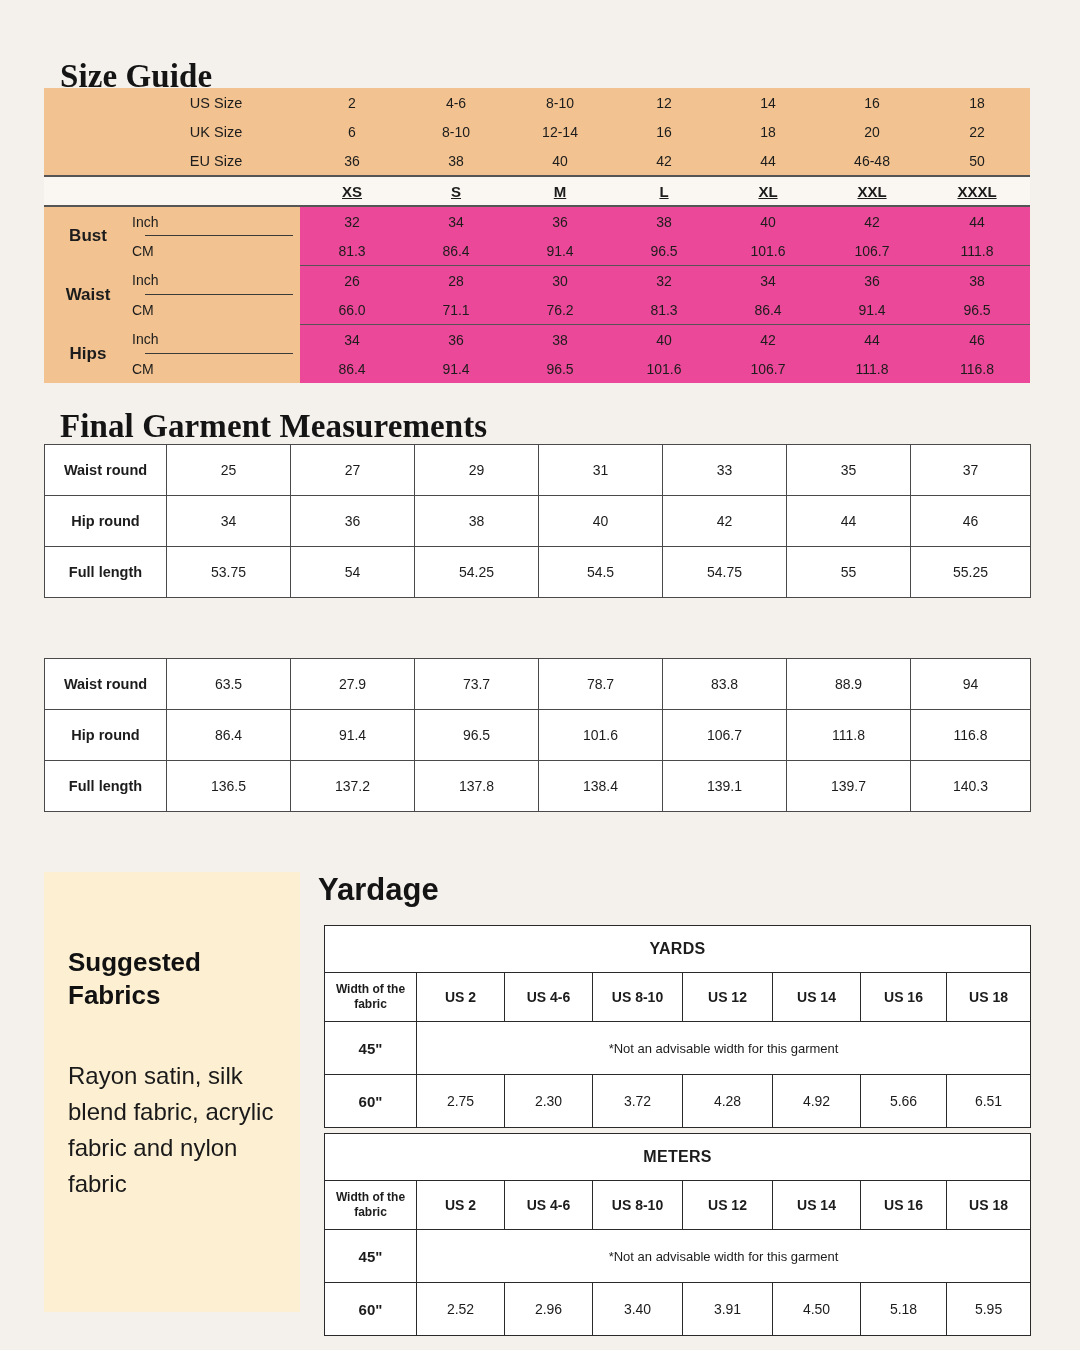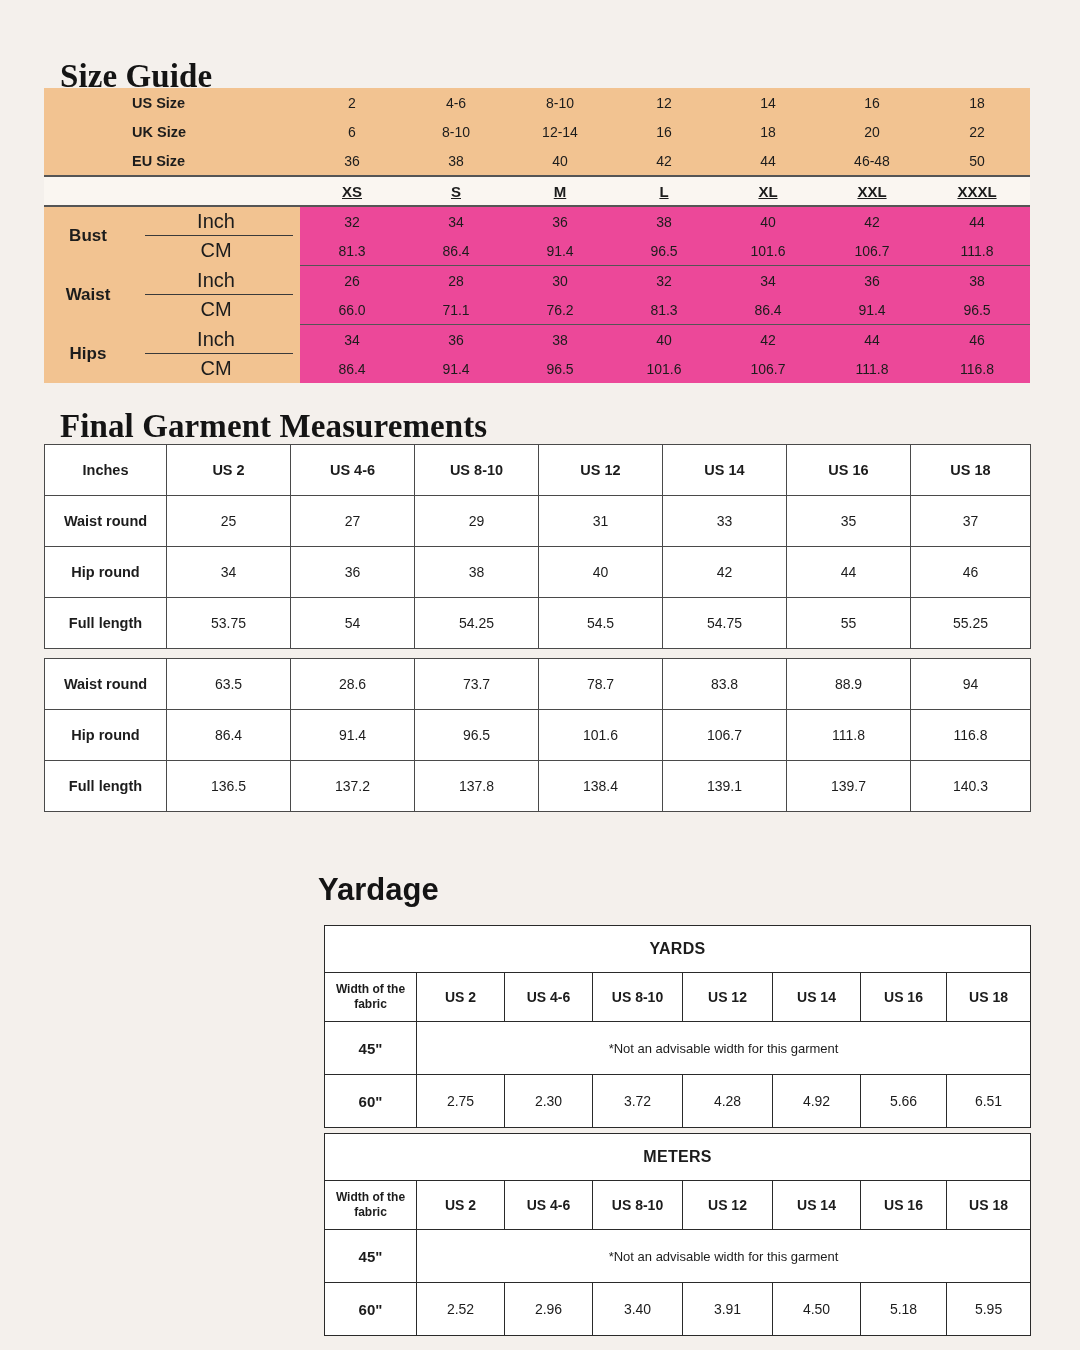--- a/index.html
+++ b/index.html
@@ -38,23 +38,23 @@
     table-layout:fixed;
     font-size:14px;
   }
   table.sg td{
     padding:0;
     text-align:center;
     vertical-align:middle;
     height:29px;
   }
   .sg .orange{background:#f2c391;}
-  .sg .lbl{font-weight:700;font-size:14.5px;text-align:left;}
+  .sg .lbl{font-weight:400;font-size:14.5px;text-align:center;}
   .sg .catname{font-weight:700;font-size:17px;text-align:center;}
-  .sg .unit{font-size:20px;text-align:center;}
+  .sg .unit{font-size:14px;text-align:left;}
   .sg .white{background:#ec4899;}
   .sg .sizerow td{background:#faf6f1;font-weight:700;font-size:15px;height:28px;text-decoration:underline;}
   .sg .sizerow{border-top:2px solid #555;border-bottom:2px solid #555;}
   .sg .grp-top td.white{border-top:1.5px solid #555;}
   .sg tr.grp-last td.white{border-bottom:0;}
   .sg td.unitcell{position:relative;}
   .sg tr.inchrow td.unitcell:after{
     content:"";position:absolute;left:8%;right:4%;bottom:0;
     border-bottom:1.2px solid #3a3a3a;
   }
@@ -258,30 +258,20 @@
         <col style="width:124px">
         <col style="width:124px">
       <col style="width:124px">
         <col style="width:124px">
         <col style="width:124px">
       <col style="width:124px">
         <col style="width:120px">
     </colgroup>
     <tbody>
       <tr>
-        <td class="hdr">Inches</td>
-        <td class="hdr">US 2</td>
-        <td class="hdr">US 4-6</td>
-        <td class="hdr">US 8-10</td>
-        <td class="hdr">US 12</td>
-        <td class="hdr">US 14</td>
-        <td class="hdr">US 16</td>
-        <td class="hdr">US 18</td>
-      </tr>
-      <tr>
         <td class="rowlbl">Waist round</td>
         <td>25</td>
         <td>27</td>
         <td>29</td>
         <td>31</td>
         <td>33</td>
         <td>35</td>
         <td>37</td>
       </tr>
       <tr>
@@ -315,21 +305,21 @@
       <col style="width:124px">
         <col style="width:124px">
         <col style="width:124px">
       <col style="width:124px">
         <col style="width:120px">
     </colgroup>
     <tbody>
       <tr>
         <td class="rowlbl">Waist round</td>
         <td>63.5</td>
-        <td>28.6</td>
+        <td>27.9</td>
         <td>73.7</td>
         <td>78.7</td>
         <td>83.8</td>
         <td>88.9</td>
         <td>94</td>
       </tr>
       <tr>
         <td class="rowlbl">Hip round</td>
         <td>86.4</td>
         <td>91.4</td>
@@ -345,20 +335,24 @@
         <td>137.2</td>
         <td>137.8</td>
         <td>138.4</td>
         <td>139.1</td>
         <td>139.7</td>
         <td>140.3</td>
       </tr>
     </tbody>
   </table>
 
+  <div id="fabrics-box">
+    <div id="fabrics-heading">Suggested Fabrics</div>
+    <div id="fabrics-body">Rayon satin, silk blend fabric, acrylic fabric and nylon fabric</div>
+  </div>
 
   <h2 class="yardage-title" id="yardage-title">Yardage</h2>
 
   <table class="yard" style="top:925px;border-radius:13px;">
     <colgroup>
       <col style="width:92px">
         <col style="width:88px">
         <col style="width:88px">
       <col style="width:90px">
         <col style="width:90px">

